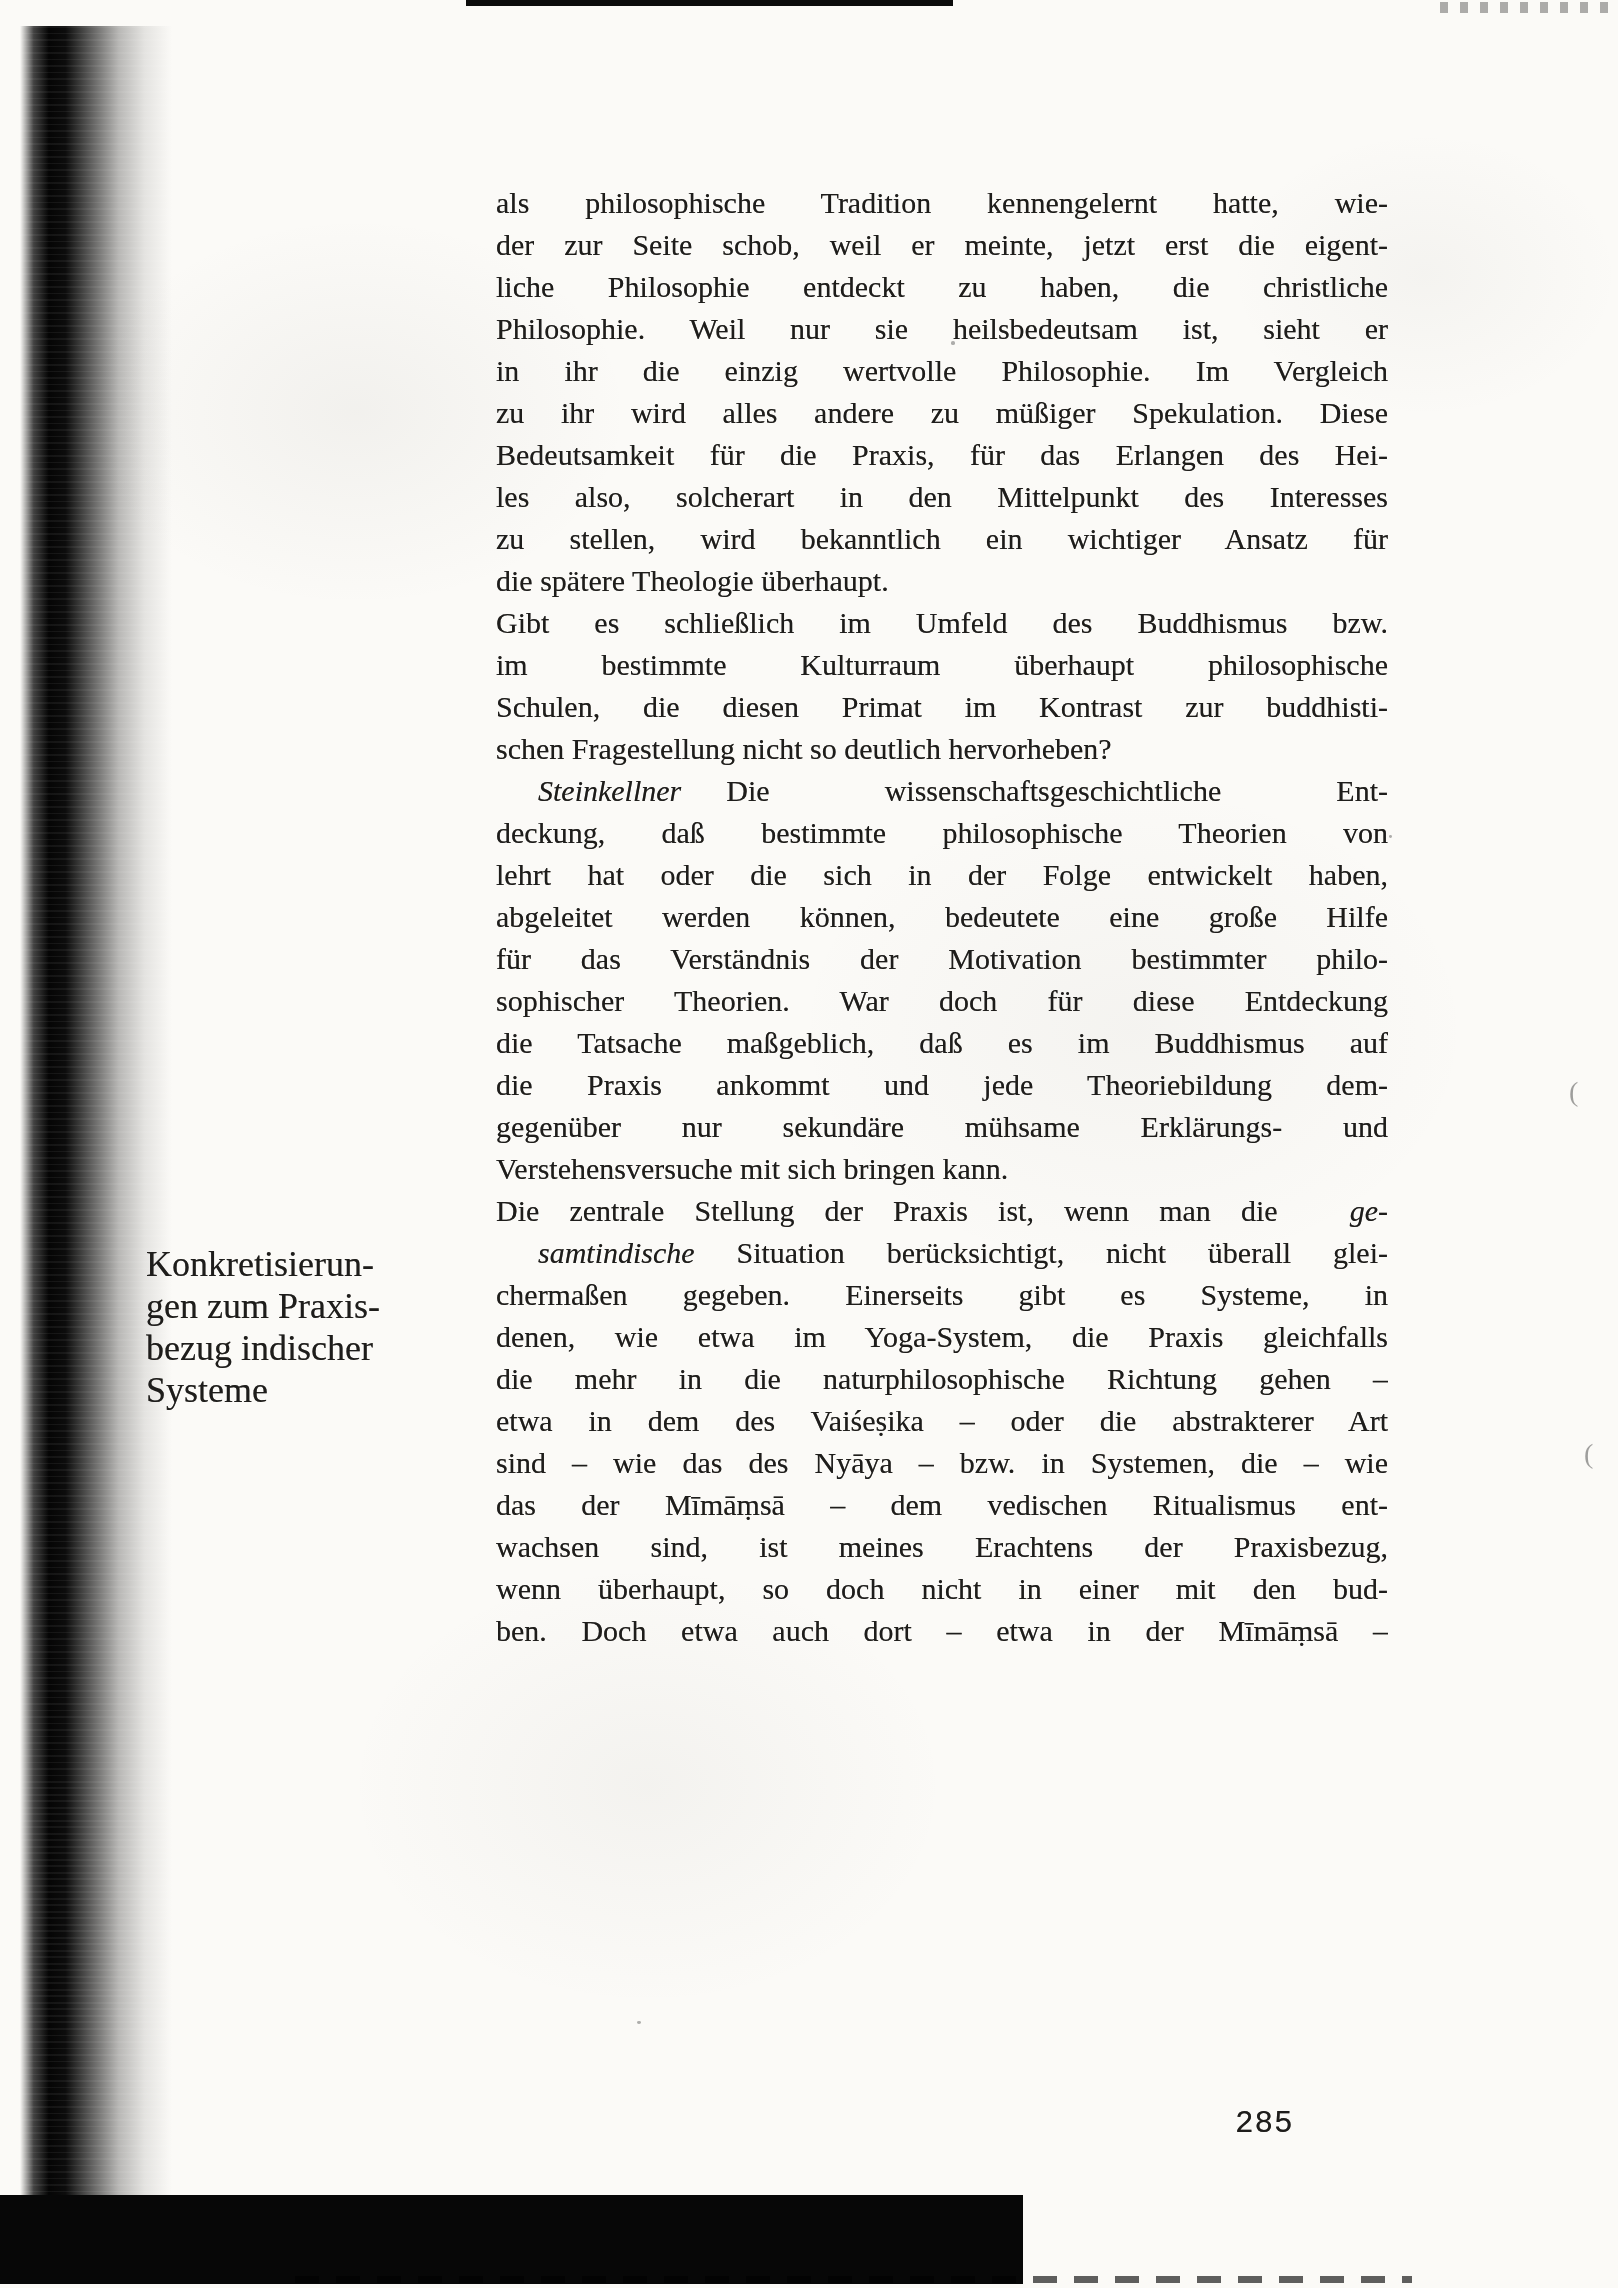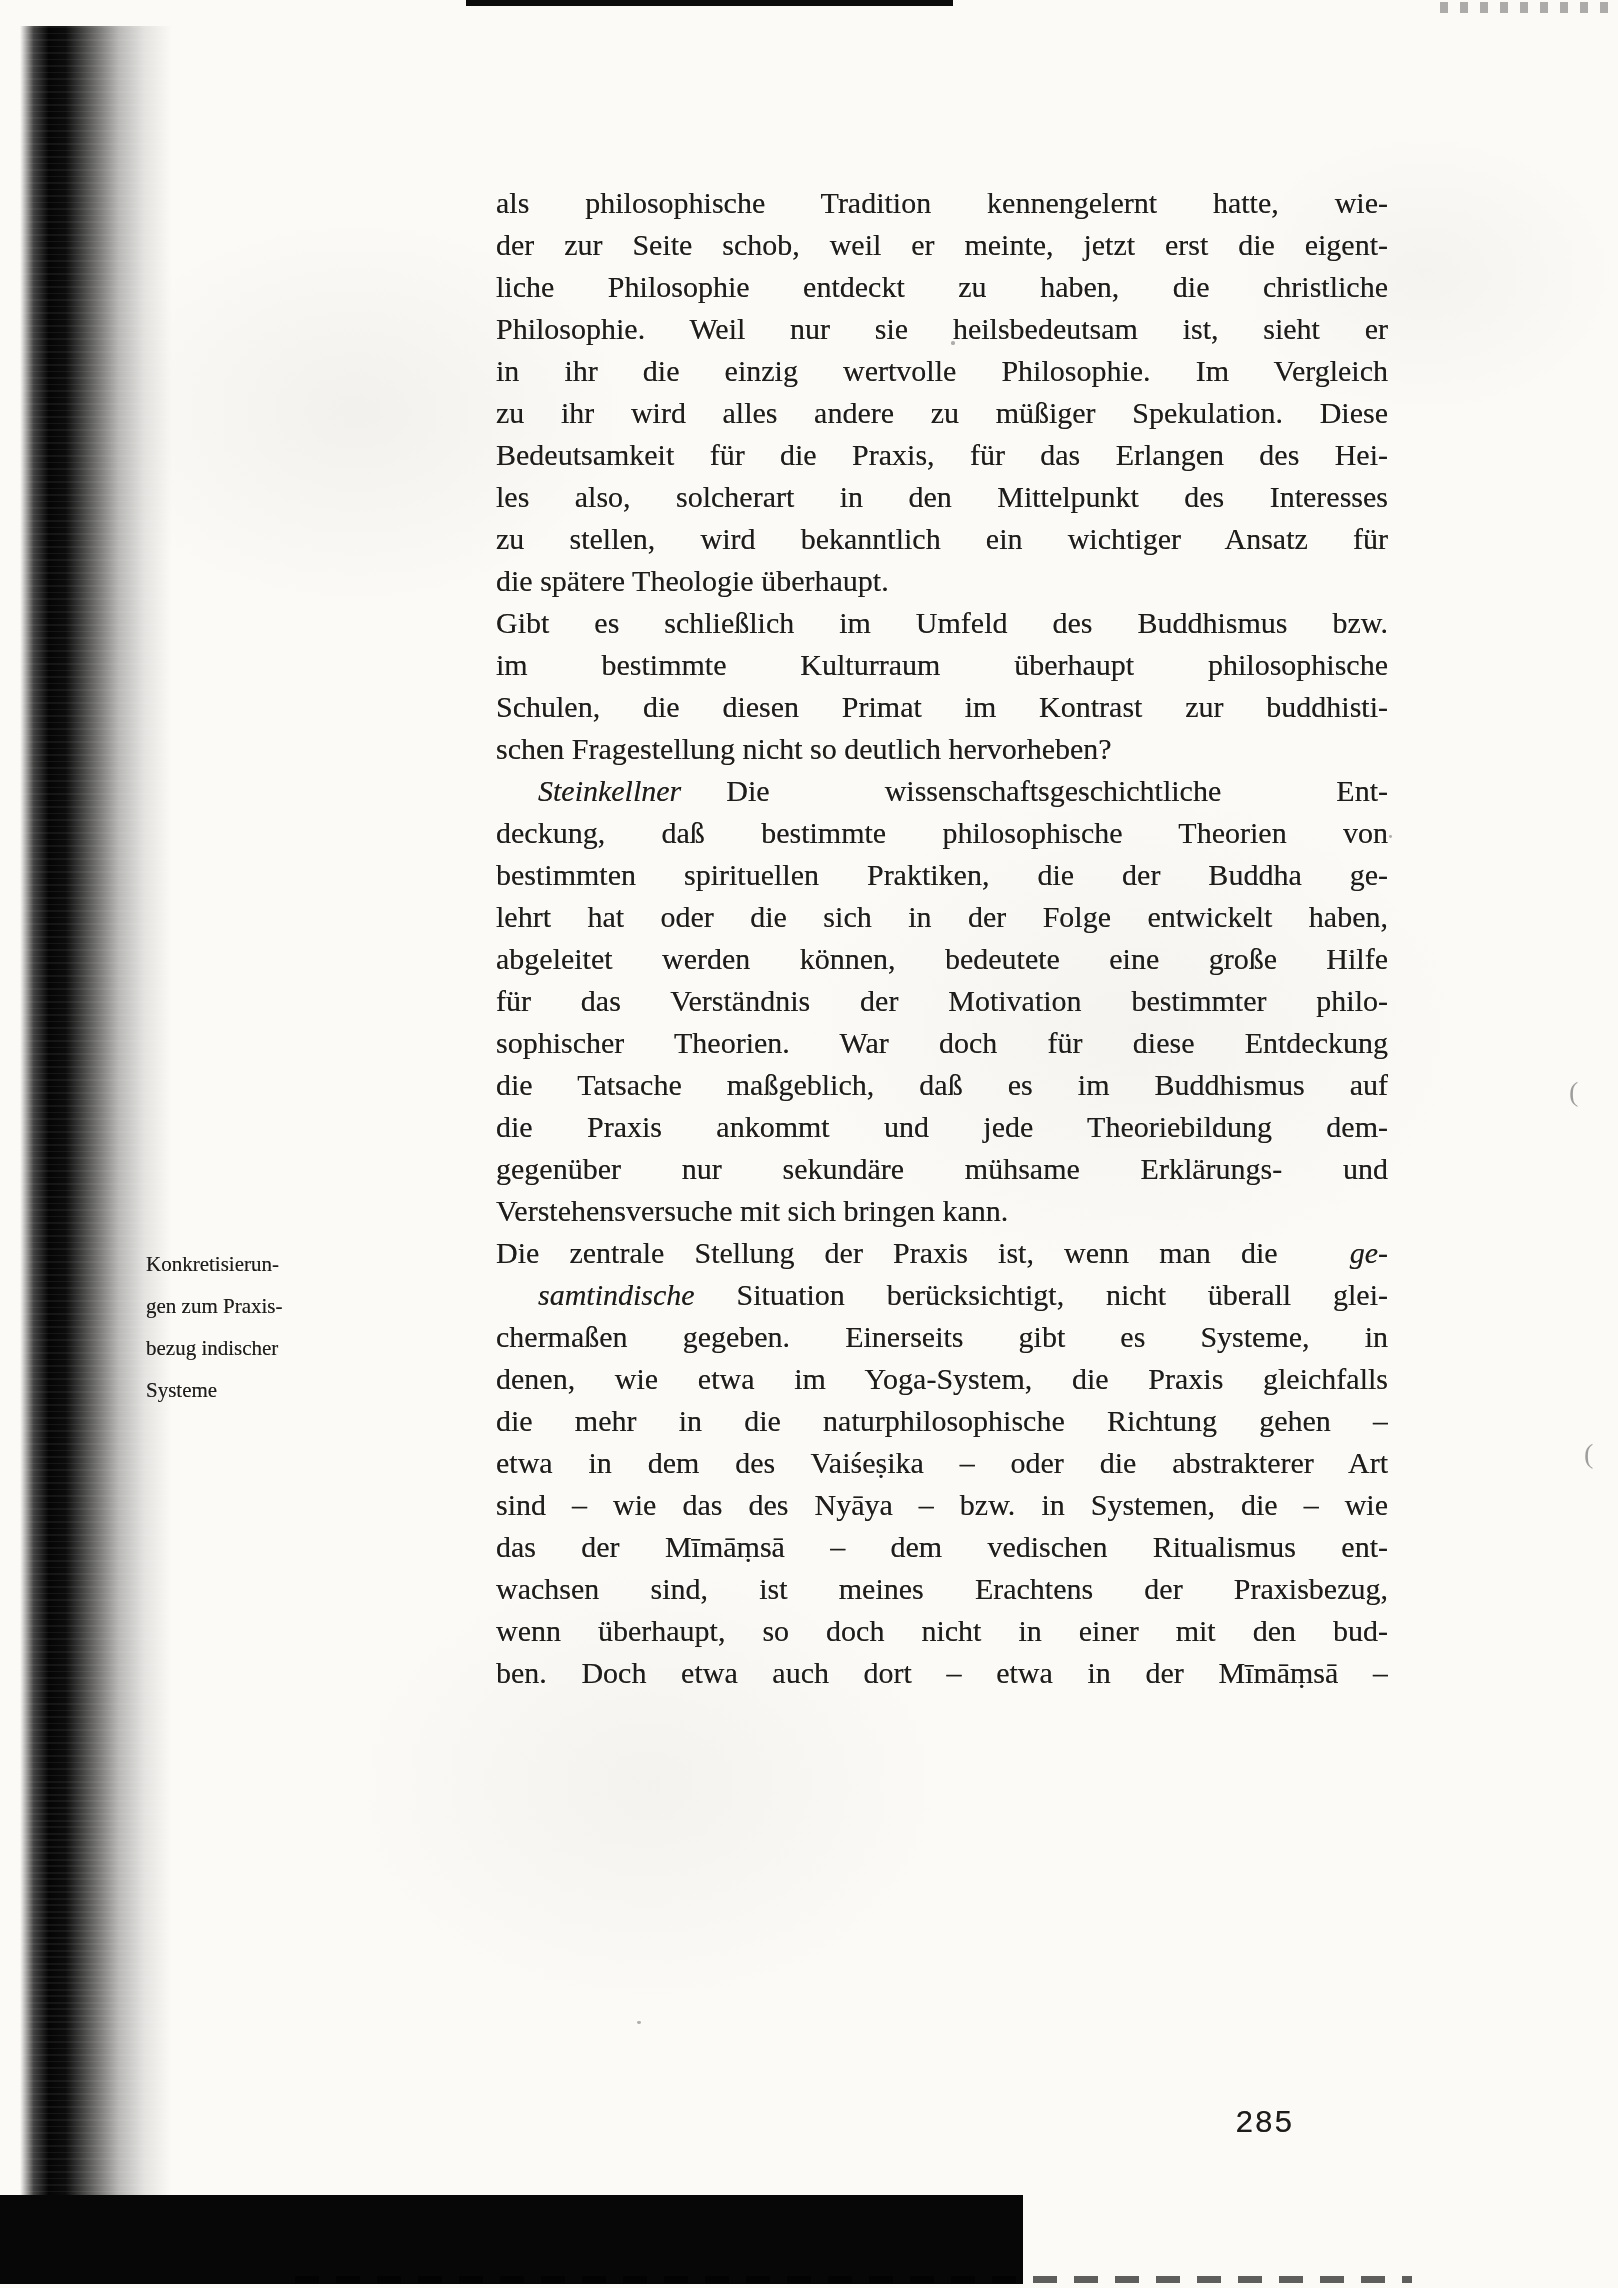--- a/index.html
+++ b/index.html
@@ -128,21 +128,21 @@
   }
   .seg-italic { font-style: italic; margin-left: 42px; }
   .seg-gap { margin-left: 1.5em; }
 
   
   .margin-note {
     position: absolute;
     left: 146px;
     top: 1243px;
     width: 295px;
-    font-size: 21px;
+    font-size: 36px;
     line-height: 42px;
     text-shadow: 0 0 0.6px rgba(45,42,38,0.6);
   }
   .margin-note .note-line { white-space: nowrap; }
 
   
   .page-number {
     position: absolute;
     left: 1235px;
     top: 2106px;
@@ -179,21 +179,20 @@
       <div class="line"><span>Bedeutsamkeit für die Praxis, für das Erlangen des Hei-</span></div>
       <div class="line"><span>les also, solcherart in den Mittelpunkt des Interesses</span></div>
       <div class="line"><span>zu stellen, wird bekanntlich ein wichtiger Ansatz für</span></div>
       <div class="line ragged"><span>die spätere Theologie überhaupt.</span></div>
       <div class="line"><span>Gibt es schließlich im Umfeld des Buddhismus bzw.</span></div>
       <div class="line"><span>im bestimmte Kulturraum überhaupt philosophische</span></div>
       <div class="line"><span>Schulen, die diesen Primat im Kontrast zur buddhisti-</span></div>
       <div class="line ragged"><span>schen Fragestellung nicht so deutlich hervorheben?</span></div>
       <div class="line"><span class="seg-italic">Steinkellner</span><span class="seg-gap">Die wissenschaftsgeschichtliche Ent-</span></div>
       <div class="line"><span>deckung, daß bestimmte philosophische Theorien von</span></div>
-      <div class="line"><span>bestimmten spirituellen Praktiken, die der Buddha ge-</span></div>
       <div class="line"><span>lehrt hat oder die sich in der Folge entwickelt haben,</span></div>
       <div class="line"><span>abgeleitet werden können, bedeutete eine große Hilfe</span></div>
       <div class="line"><span>für das Verständnis der Motivation bestimmter philo-</span></div>
       <div class="line"><span>sophischer Theorien. War doch für diese Entdeckung</span></div>
       <div class="line"><span>die Tatsache maßgeblich, daß es im Buddhismus auf</span></div>
       <div class="line"><span>die Praxis ankommt und jede Theoriebildung dem-</span></div>
       <div class="line"><span>gegenüber nur sekundäre mühsame Erklärungs- und</span></div>
       <div class="line ragged"><span>Verstehensversuche mit sich bringen kann.</span></div>
       <div class="line"><span>Die zentrale Stellung der Praxis ist, wenn man die </span><span class="seg-italic">ge-</span></div>
       <div class="line"><span class="seg-italic">samtindische</span><span> Situation berücksichtigt, nicht überall glei-</span></div>

